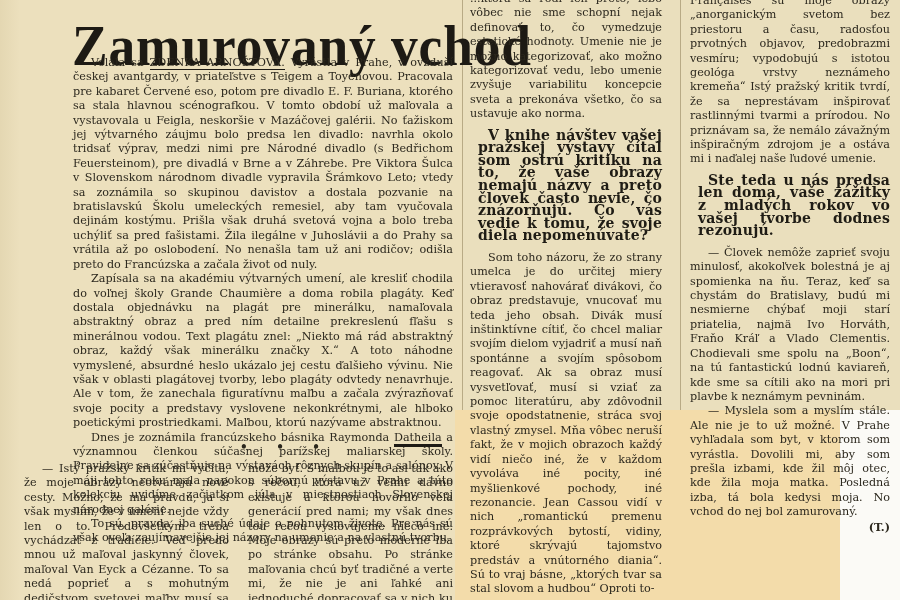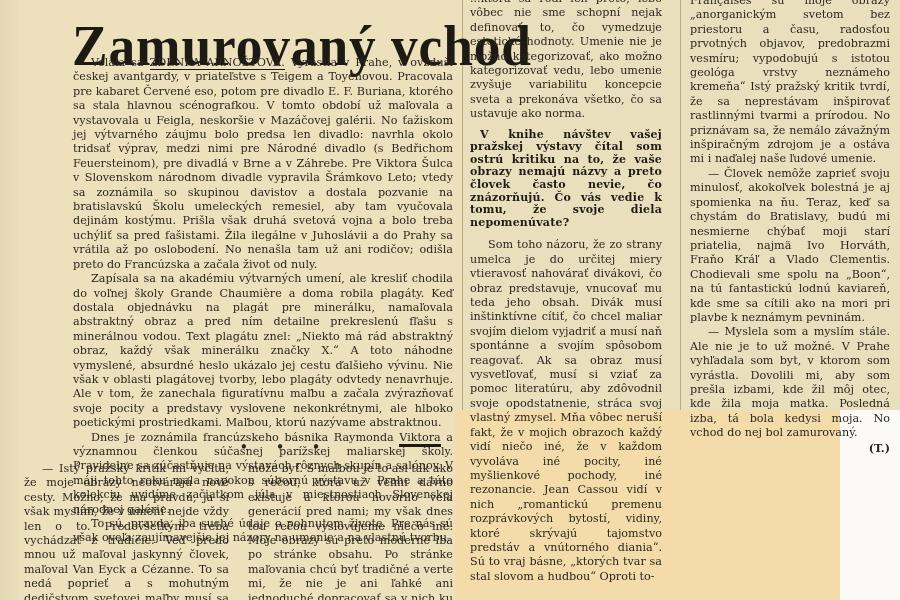--- a/index.html
+++ b/index.html
@@ -39,21 +39,21 @@
       font-size: 58px; letter-spacing: 1px; transform: scaleX(0.92);
       transform-origin: left top; color: #1d1a14; line-height: 1;
       white-space: nowrap;
     }
     .col {
       position: absolute; font-size: 11.2px; line-height: 14.4px;
       text-align: justify; color: #2c281e;
     }
     .col p { margin: 0; text-indent: 18px; }
     .col p.noindent { text-indent: 0; }
-    .col p.q { font-weight: bold; font-size: 11px; line-height: 12.6px; letter-spacing: 0.2px; margin: 7px 0 9px 0; text-indent: 10px; color: #1f1c15; }
+    .col p.q { font-weight: bold; font-size: 14px; line-height: 12.6px; letter-spacing: 0.2px; margin: 7px 0 9px 8px; text-indent: 10px; color: #1f1c15; }
     .intro { left: 73px; top: 56px; width: 380px; }
     .col-a { left: 24px; top: 462px; width: 205px; }
     .col-b { left: 248px; top: 462px; width: 205px; }
     .col-c { left: 470px; top: -8px; width: 192px; }
     .col-d { left: 690px; top: -6px; width: 200px; }
     .dots {
       position: absolute; left: 240px; top: 440px; width: 80px;
       display: flex; justify-content: space-between; font-size: 12px; font-weight: bold;
     }
     .name-underline { border-bottom: 1.5px solid #1d1a14; }
@@ -74,21 +74,21 @@
 <div class="fold-left"></div>
 
 <div class="rule-v" style="left:462px;top:0;height:410px;"></div>
 <div class="rule-v" style="left:680px;top:0;height:410px;"></div>
 
 <h1 class="headline">Zamurovaný vchod</h1>
 
 <div class="col intro">
   <p><span>Volala sa </span><span class="name-underline">ZDENKA ARNOŠTOVÁ.</span><span> Vyrástla v Prahe, v ovzduší českej avantgardy, v priateľstve s Teigem a Toyenovou. Pracovala pre kabaret Červené eso, potom pre divadlo E. F. Buriana, ktorého sa stala hlavnou scénografkou. V tomto období už maľovala a vystavovala u Feigla, neskoršie v Mazáčovej galérii. No ťažiskom jej výtvarného záujmu bolo predsa len divadlo: navrhla okolo tridsať výprav, medzi nimi pre Národné divadlo (s Bedřichom Feuersteinom), pre divadlá v Brne a v Záhrebe. Pre Viktora Šulca v Slovenskom národnom divadle vypravila Šrámkovo Leto; vtedy sa zoznámila so skupinou davistov a dostala pozvanie na bratislavskú Školu umeleckých remesiel, aby tam vyučovala dejinám kostýmu. Prišla však druhá svetová vojna a bolo treba uchýliť sa pred fašistami. Žila ilegálne v Juhoslávii a do Prahy sa vrátila až po oslobodení. No nenašla tam už ani rodičov; odišla preto do Francúzska a začala život od nuly.</span></p>
   <p>Zapísala sa na akadémiu výtvarných umení, ale kresliť chodila do voľnej školy Grande Chaumière a doma robila plagáty. Keď dostala objednávku na plagát pre minerálku, namaľovala abstraktný obraz a pred ním detailne prekreslenú fľašu s minerálnou vodou. Text plagátu znel: „Niekto má rád abstraktný obraz, každý však minerálku značky X.“ A toto náhodne vymyslené, absurdné heslo ukázalo jej cestu ďalšieho vývinu. Nie však v oblasti plagátovej tvorby, lebo plagáty odvtedy nenavrhuje. Ale v tom, že zanechala figuratívnu maľbu a začala zvýrazňovať svoje pocity a predstavy vyslovene nekonkrétnymi, ale hlboko poetickými prostriedkami. Maľbou, ktorú nazývame abstraktnou.</p>
-  <p><span>Dnes je zoznámila francúzskeho básnika Raymonda </span><span class="pen-mark">Viktora</span><span> a významnou členkou súčasnej parížskej maliarskej školy. Pravidelne sa zúčastňuje na výstavách rôznych skupín a salónov. V máji tohto roku mala napokon súbornú výstavu v Prahe a túto kolekciu uvidíme začiatkom júla v miestnostiach Slovenskej národnej galérie.</span></p>
+  <p><span>Dnes je zoznámila francúzskeho básnika Raymonda </span><span class="pen-mark">Datheila</span><span> a významnou členkou súčasnej parížskej maliarskej školy. Pravidelne sa zúčastňuje na výstavách rôznych skupín a salónov. V máji tohto roku mala napokon súbornú výstavu v Prahe a túto kolekciu uvidíme začiatkom júla v miestnostiach Slovenskej národnej galérie.</span></p>
   <p>To sú, pravda, iba suché údaje o pohnutom živote. Pre nás sú však oveľa zaujímavejšie jej názory na umenie a na vlastnú tvorbu.</p>
 </div>
 
 <div class="dots">
   <span>•</span>
   <span>•</span>
   <span>•</span>
 </div>
 
 <div class="col col-a">
@@ -101,15 +101,16 @@
 </div>
 
 <div class="col col-c">
   <p class="noindent">...ktorá sa rodí len preto, lebo vôbec nie sme schopní nejak definovať to, čo vymedzuje estetické hodnoty. Umenie nie je možno kategorizovať, ako možno kategorizovať vedu, lebo umenie zvyšuje variabilitu koncepcie sveta a prekonáva všetko, čo sa ustavuje ako norma.</p>
   <p class="q">V knihe návštev vašej pražskej výstavy čítal som ostrú kritiku na to, že vaše obrazy nemajú názvy a preto človek často nevie, čo znázorňujú. Čo vás vedie k tomu, že svoje diela nepomenúvate?</p>
   <p>Som toho názoru, že zo strany umelca je do určitej miery vtieravosť nahovárať divákovi, čo obraz predstavuje, vnucovať mu teda jeho obsah. Divák musí inštinktívne cítiť, čo chcel maliar svojím dielom vyjadriť a musí naň spontánne a svojím spôsobom reagovať. Ak sa obraz musí vysvetľovať, musí si vziať za pomoc literatúru, aby zdôvodnil svoje opodstatnenie, stráca svoj vlastný zmysel. Mňa vôbec neruší fakt, že v mojich obrazoch každý vidí niečo iné, že v každom vyvoláva iné pocity, iné myšlienkové pochody, iné rezonancie. Jean Cassou vidí v nich „romantickú premenu rozprávkových bytostí, vidiny, ktoré skrývajú tajomstvo predstáv a vnútorného diania“. Sú to vraj básne, „ktorých tvar sa stal slovom a hudbou“ Oproti to-</p>
 </div>
 
 <div class="col col-d">
   <p class="noindent">Françaises sú moje obrazy „anorganickým svetom bez priestoru a času, radosťou prvotných objavov, predobrazmi vesmíru; vypodobujú s istotou geológa vrstvy neznámeho kremeňa“ Istý pražský kritik tvrdí, že sa neprestávam inšpirovať rastlinnými tvarmi a prírodou. No priznávam sa, že nemálo závažným inšpiračným zdrojom je a ostáva mi i naďalej naše ľudové umenie.</p>
+  <p class="q">Ste teda u nás predsa len doma, vaše zážitky z mladých rokov vo vašej tvorbe dodnes rezonujú.</p>
   <p>— Človek nemôže zaprieť svoju minulosť, akokoľvek bolestná je aj spomienka na ňu. Teraz, keď sa chystám do Bratislavy, budú mi nesmierne chýbať moji starí priatelia, najmä Ivo Horváth, Fraňo Kráľ a Vlado Clementis. Chodievali sme spolu na „Boon“, na tú fantastickú lodnú kaviareň, kde sme sa cítili ako na mori pri plavbe k neznámym pevninám.</p>
   <p><span>— Myslela som a myslím stále. Ale nie je to už možné. V Prahe vyhľadala som byt, v ktorom som vyrástla. Dovolili mi, aby som prešla izbami, kde žil môj otec, kde žila moja matka. Posledná izba, tá bola kedysi moja. No vchod do nej bol zamurovaný.</span> <span class="sig">(T.)</span></p>
 </div>
 
 </body></html>

